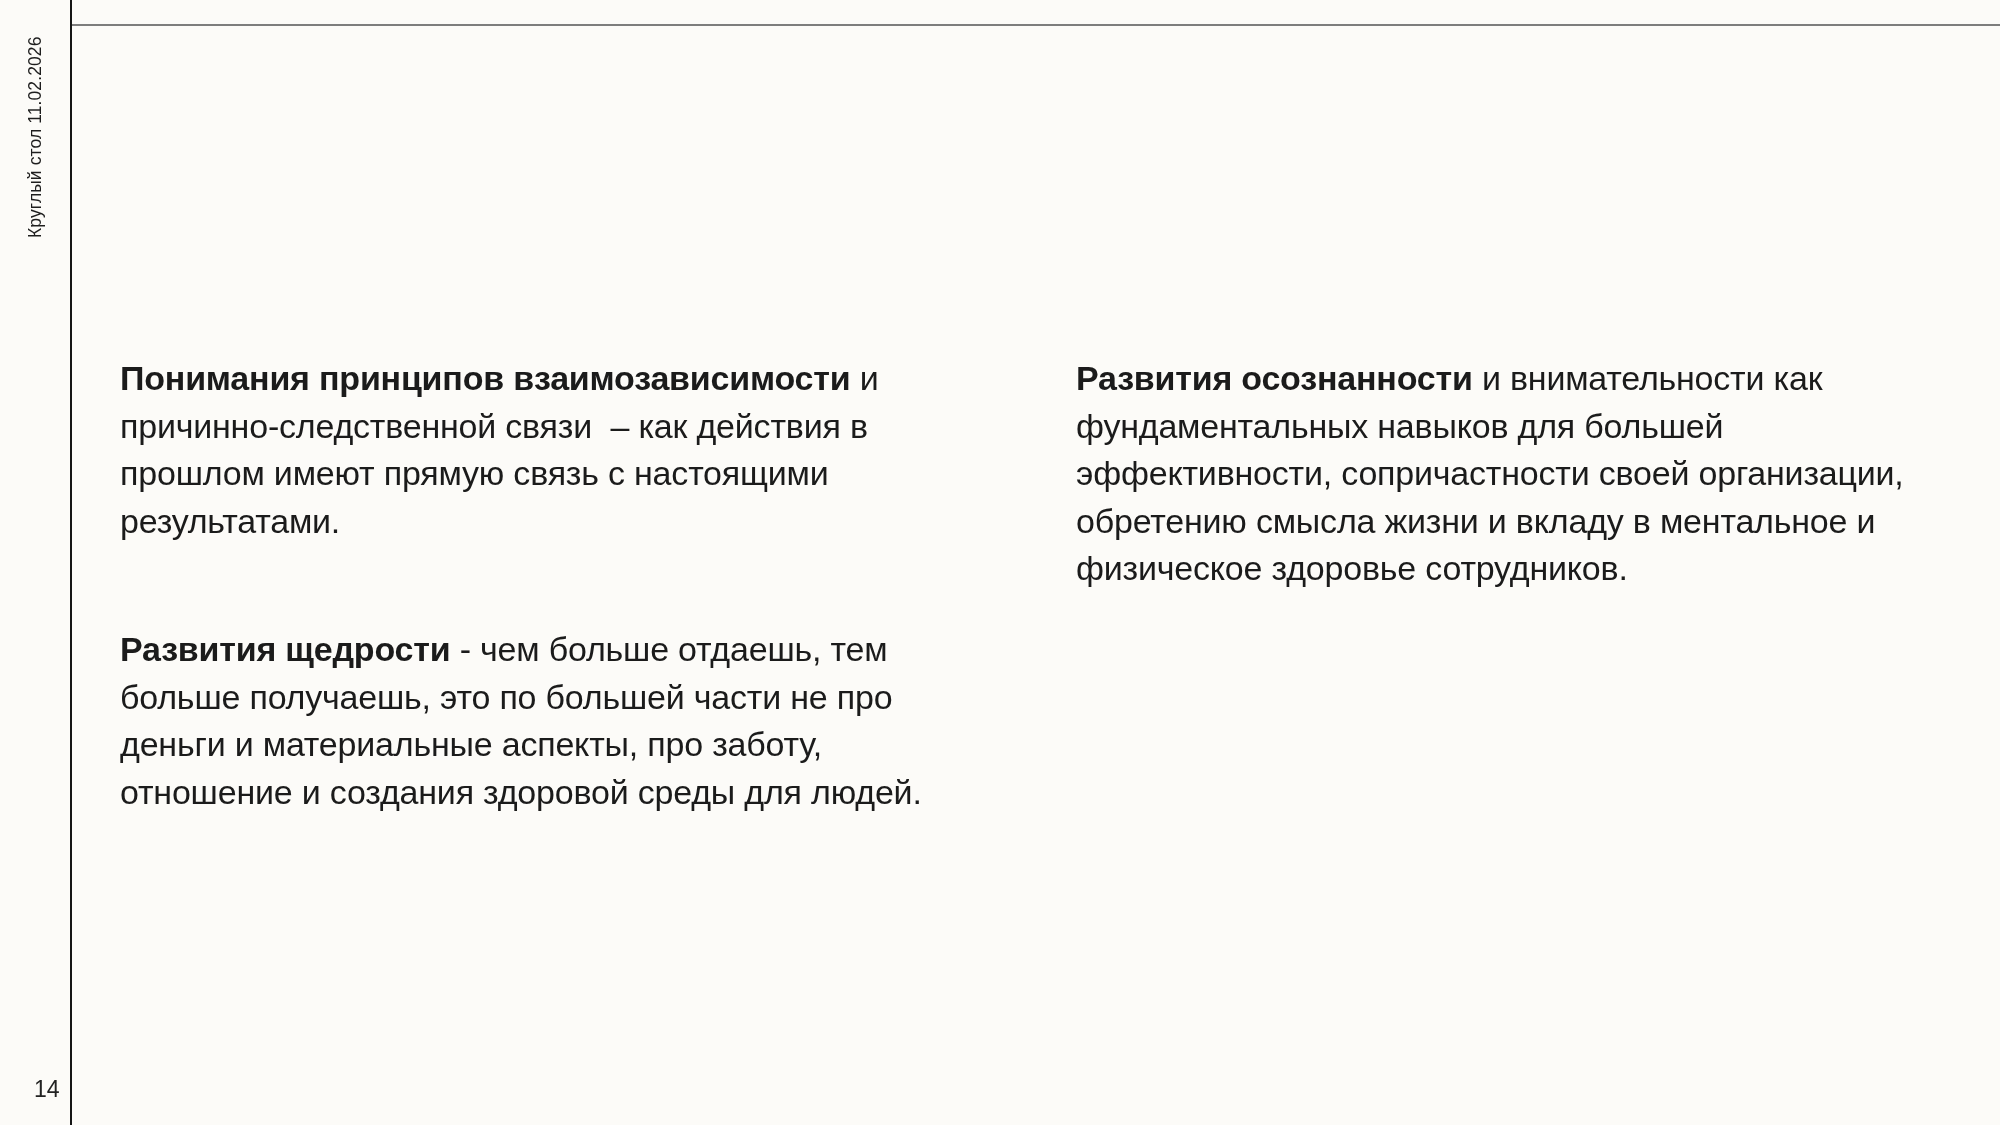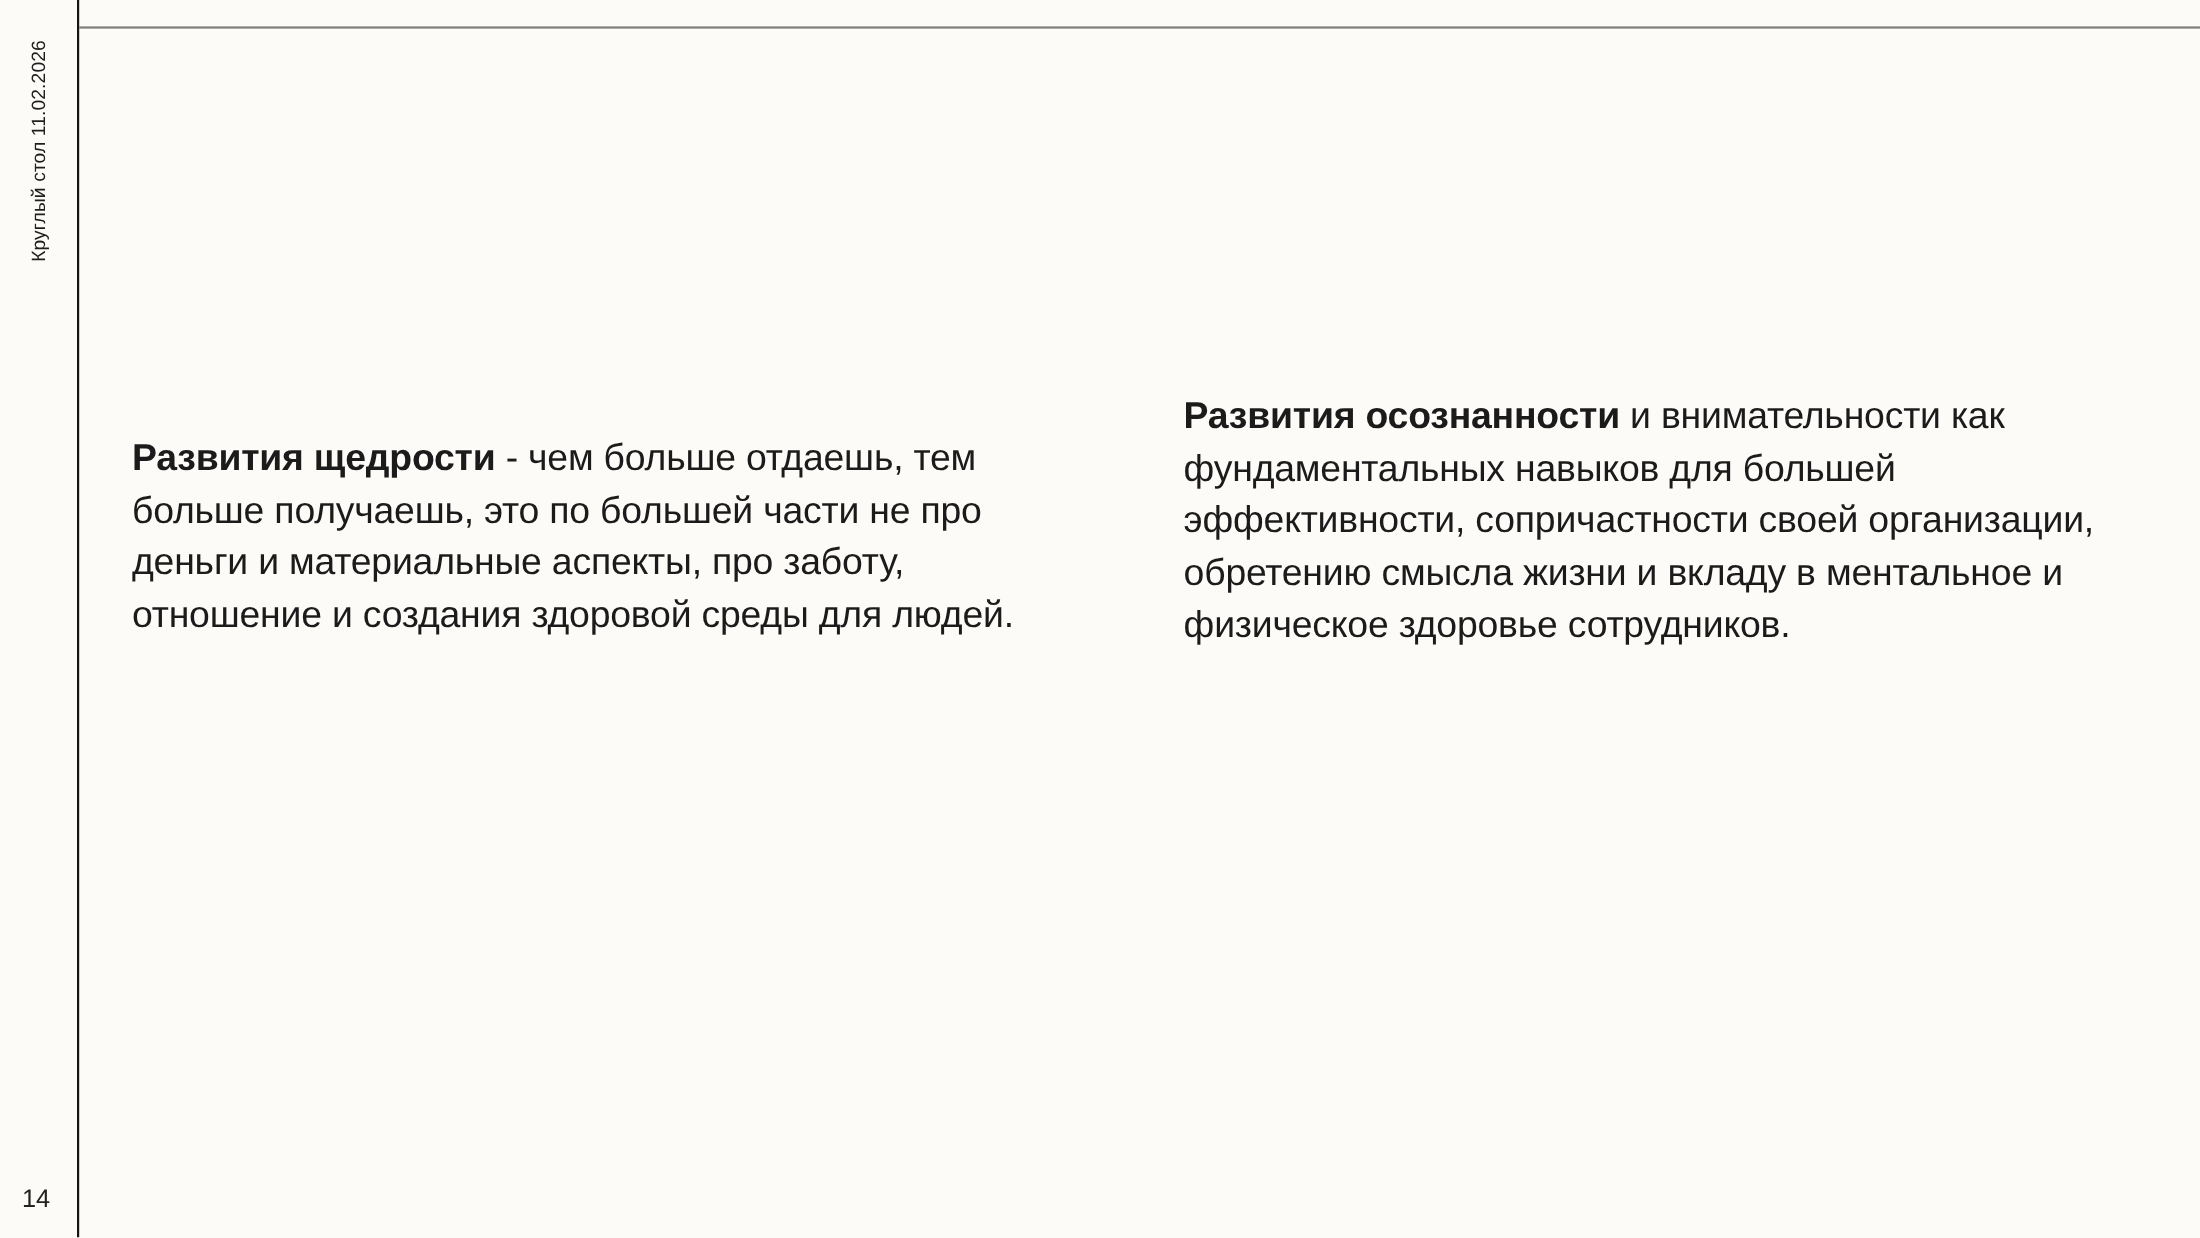--- a/index.html
+++ b/index.html
@@ -43,21 +43,21 @@
     writing-mode: vertical-rl;
     transform: rotate(180deg);
     font-size: 17.5px;
     line-height: 1.2;
     letter-spacing: 0.1px;
     white-space: nowrap;
     color: #1E1E1E;
   }
   .page-number {
     position: absolute;
-    left: 20px;
+    left: 34px;
     top: 1076px;
     font-size: 23px;
     color: #222222;
   }
   .col {
     position: absolute;
     top: 355px;
   }
   .col-left {
     left: 120px;
@@ -69,38 +69,42 @@
     margin-left: 28px;
   }
   .para {
     margin: 0;
     font-size: 34px;
     line-height: 47.5px;
     letter-spacing: -0.2px;
     white-space: pre-line;
   }
   .para-gap {
-    margin-top: 38px;
+    margin-top: 81px;
   }
   .lead {
     font-weight: 700;
   }
 </style>
 </head>
 <body style="--bg: #FCFBF8; --text: #1B1B1B; --vrule: #151515; --hrule: #7D7D7D;">
 
 <div class="slide">
   <div class="v-rule"></div>
   <div class="h-rule"></div>
 
   <div class="sidebar-label">Круглый стол 11.02.2026</div>
 
   <div class="page-number">14</div>
 
   <div class="col col-left">
+    <p class="para"><span class="lead">Понимания принципов взаимозависимости</span><span> и
+причинно-следственной связи&nbsp; – как действия в
+прошлом имеют прямую связь с настоящими
+результатами.</span></p>
 
     <p class="para para-gap"><span class="lead">Развития щедрости</span><span> - чем больше отдаешь, тем
 больше получаешь, это по большей части не про
 деньги и материальные аспекты, про заботу,
 отношение и создания здоровой среды для людей.</span></p>
   </div>
 
   <div class="col col-right">
     <p class="para"><span class="lead">Развития осознанности</span><span> и внимательности как
 фундаментальных навыков для большей

